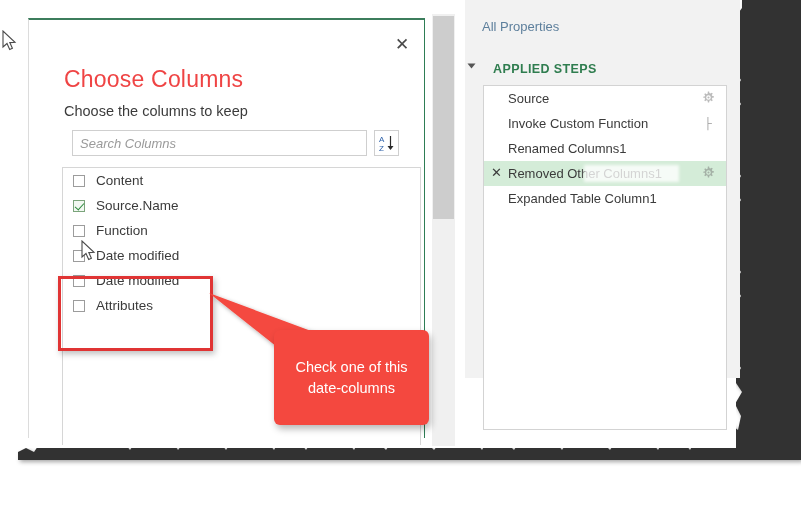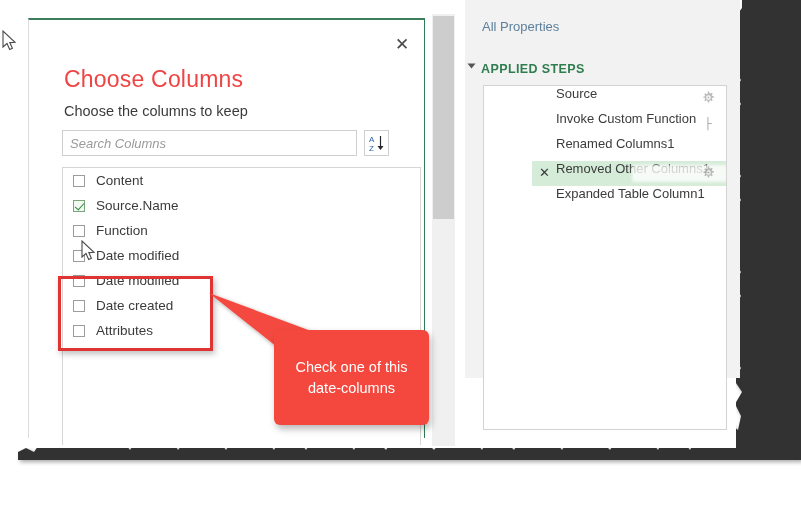--- a/index.html
+++ b/index.html
@@ -79,21 +79,21 @@
   .dialog-subtitle {
     position: absolute;
     left: 35px;
     top: 83px;
     font-size: 14.5px;
     color: #3b3b3b;
   }
 
   .search-row {
     position: absolute;
-    left: 33px;
+    left: 43px;
     top: 110px;
     width: 331px;
     height: 26px;
   }
   .search-input {
     position: absolute;
     left: 0; top: 0;
     width: 295px;
     height: 26px;
     box-sizing: border-box;
@@ -246,21 +246,21 @@
     font-size: 13px;
     color: #5d7f9c;
     cursor: pointer;
   }
   .applied-header {
     position: absolute;
     left: 2px;
     top: 62px;
     display: flex;
     align-items: flex-start;
-    gap: 7px;
+    gap: 19px;
   }
   .tri {
     width: 0; height: 0;
     border-left: 5px solid #555;
     border-top: 4px solid transparent;
     border-bottom: 4px solid transparent;
     transform: rotate(90deg);
     margin-left: 2px;
   }
   .applied-title {
@@ -276,27 +276,26 @@
     width: 244px;
     height: 345px;
     background: #ffffff;
     border: 1px solid #d3d3d3;
     box-sizing: border-box;
     overflow: hidden;
   }
   .step-row {
     height: 25px;
     display: flex;
-    align-items: flex-start;
+    align-items: center;
     font-size: 13px;
     color: #3b3b3b;
     position: relative;
     padding-left: 24px;
     cursor: pointer;
-    margin-left: 48px;
   }
   .step-row.selected { background: #d4ecd8; }
   .step-x {
     position: absolute;
     left: 6px;
     top: 5px;
     width: 13px;
     height: 13px;
     color: #3b3b3b;
     font-size: 13px;
@@ -404,24 +403,20 @@
         <div class="list-row">
           <span class="cb"></span>
           <span>Date modified</span>
         </div>
         <div class="list-row">
           <span class="cb"></span>
           <span>Date modified</span>
         </div>
         <div class="list-row">
           <span class="cb"></span>
-          <span>Date created</span>
-        </div>
-        <div class="list-row">
-          <span class="cb"></span>
           <span>Attributes</span>
         </div>
       </div>
   </div>
 
   <div class="red-rect"></div>
 
   <div class="mid-scroll-track"></div>
   <div class="mid-scroll-thumb"></div>
   <div class="mid-gap"></div>

